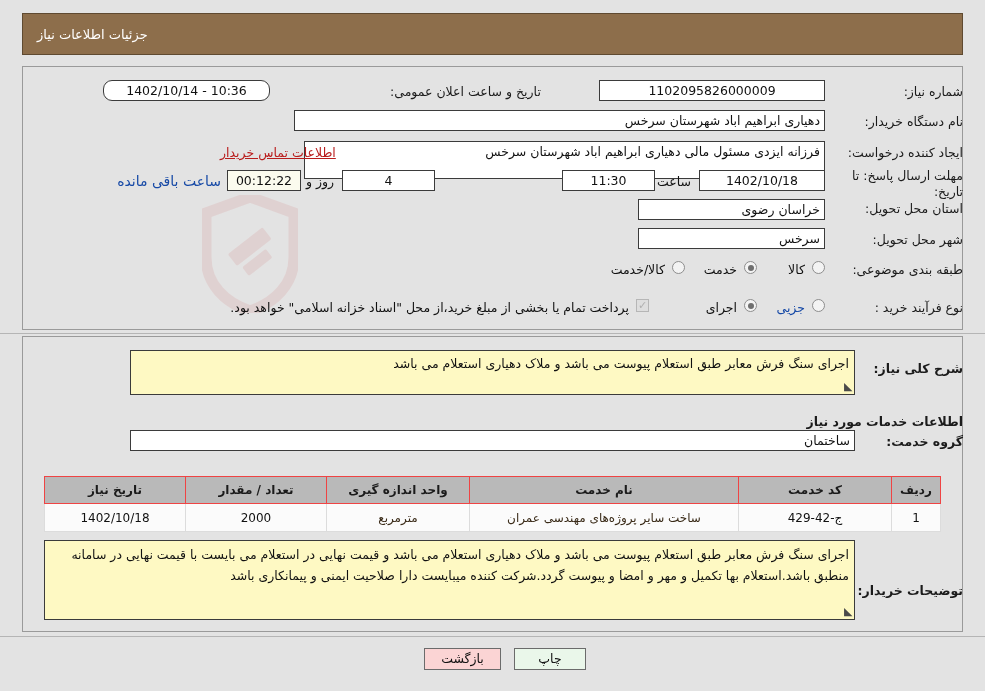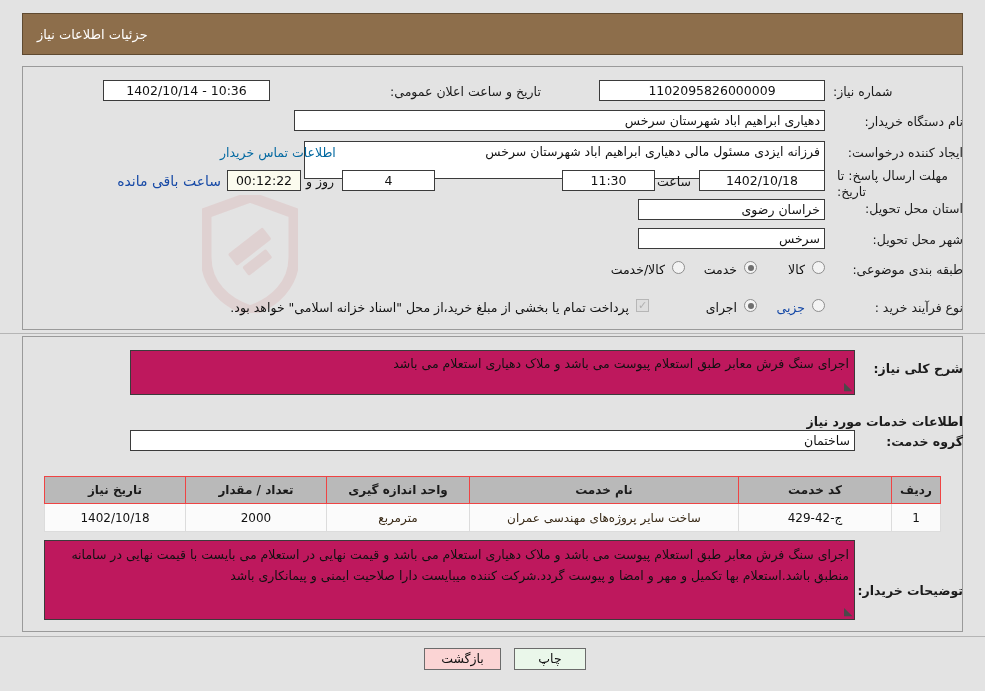--- a/index.html
+++ b/index.html
@@ -81,21 +81,21 @@
     z-index: 8;
   }
   #panel-top   { left: 22px; top: 66px;  width: 941px; height: 264px; }
   #panel-mid   { left: 22px; top: 336px; width: 941px; height: 296px; }
 
   
   .lbl {
     position: absolute;
     font-size: 12.5px;
     color: #1b1b1b;
-    text-align: left;
+    text-align: right;
     white-space: nowrap;
     line-height: 15px;
     z-index: 12;
   }
   .lbl.bold { font-weight: bold; }
   .box {
     position: absolute;
     background: #ffffff;
     border: 1px solid #3b3b3b;
     box-sizing: border-box;
@@ -105,26 +105,27 @@
     padding: 0 4px;
     white-space: nowrap;
     overflow: hidden;
     z-index: 12;
     text-align: right;
   }
   .box.center { text-align: center; }
   .box.cream  { background: #fbfbee; }
   .link {
     position: absolute;
-    color: #0369a1;
+    color: #b91c1c;
     font-size: 12.5px;
     white-space: nowrap;
     cursor: pointer;
     z-index: 12;
     line-height: 15px;
+    text-decoration: underline;
   }
   .note {
     position: absolute;
     color: #1649a6;
     font-size: 14px;
     white-space: nowrap;
     z-index: 12;
     line-height: 15px;
   }
   .plain {
@@ -171,21 +172,21 @@
     z-index: 12;
     color: #b0b0b0;
     font-size: 11px;
     line-height: 11px;
     text-align: center;
   }
 
   
   .ta {
     position: absolute;
-    background: #be185d;
+    background: #fef9c3;
     border: 1px solid #3b3b3b;
     box-sizing: border-box;
     font-size: 12.5px;
     color: #111;
     line-height: 20px;
     padding: 3px 5px 0 5px;
     z-index: 12;
     text-align: right;
     overflow: hidden;
     resize: none;
@@ -277,21 +278,21 @@
 <div class="panel" id="panel-top"></div>
 <div class="panel" id="panel-mid"></div>
 
 <hr class="sep" style="top:333px;">
 <hr class="sep" style="top:636px;">
 
 <div class="lbl" style="right:22px; top:84px; width:130px;">شماره نیاز:</div>
 <div class="box center" style="right:160px; top:80px; width:226px; height:21px;">1102095826000009</div>
 
 <div class="lbl" style="left:390px; top:84px;">تاریخ و ساعت اعلان عمومی:</div>
-<div class="box center" style="left:103px; top:80px; width:167px; height:21px;">10:36 - 1402/10/14</div>
+<div class="box center" style="left:103px; top:80px; width:167px; height:21px;border-radius:9px;">10:36 - 1402/10/14</div>
 
 <div class="lbl" style="right:22px; top:114px;">نام دستگاه خریدار:</div>
 <div class="box" style="right:160px; top:110px; width:531px; height:21px;">دهیاری ابراهیم اباد شهرستان سرخس</div>
 
 <div class="lbl" style="right:22px; top:145px;">ایجاد کننده درخواست:</div>
 <div class="box" style="right:160px; top:141px; width:521px; height:38px;">فرزانه ایزدی مسئول مالی دهیاری ابراهیم اباد شهرستان سرخس</div>
 <div class="link" style="left:220px; top:145px;">اطلاعات تماس خریدار</div>
 
 <div class="lbl" style="right:22px; top:168px; width:126px; line-height:16px; white-space:normal;">مهلت ارسال پاسخ: تا تاریخ:</div>
 <div class="box center" style="right:160px; top:170px; width:126px; height:21px;">1402/10/18</div>

